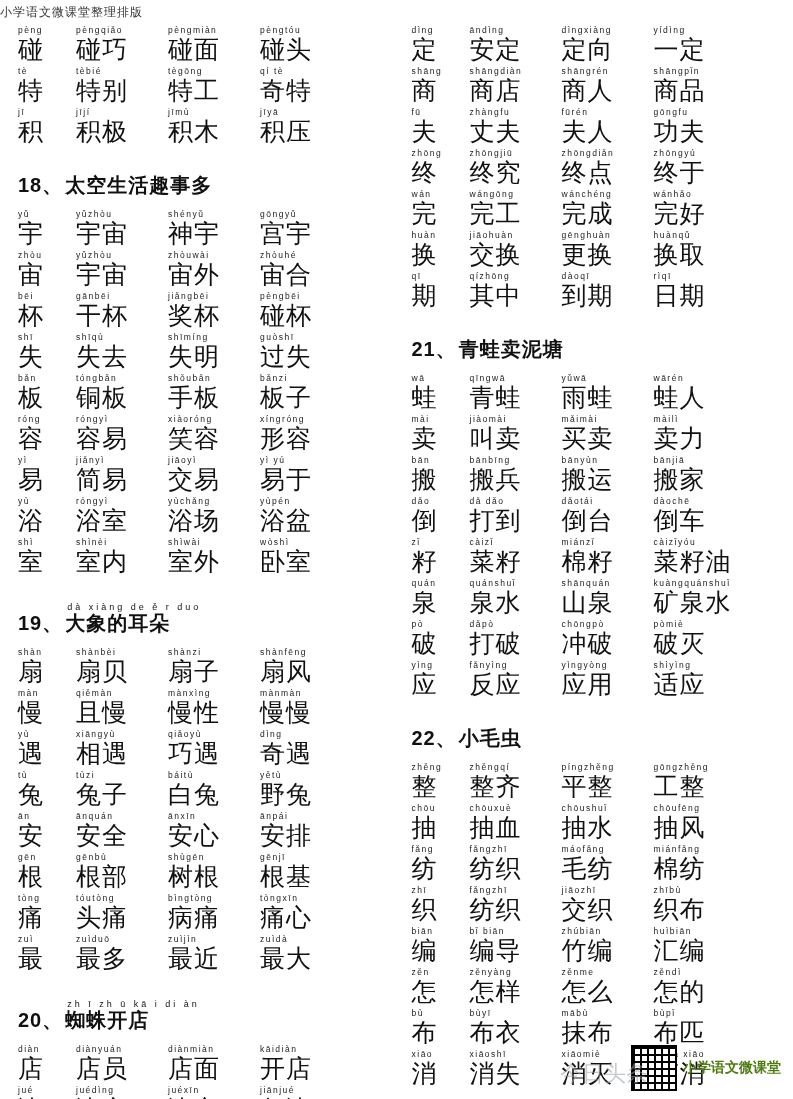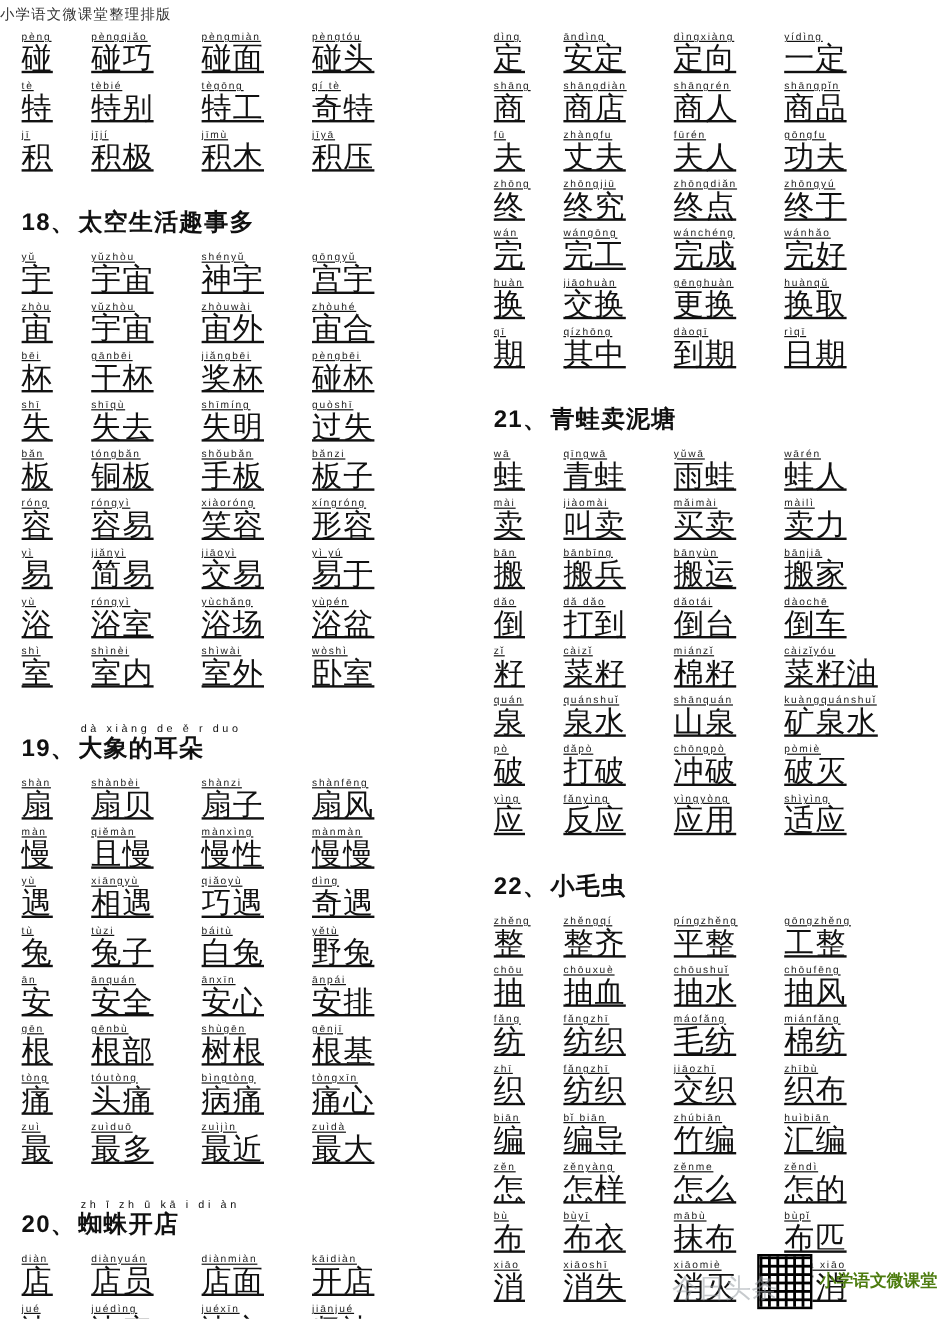--- a/index.html
+++ b/index.html
@@ -46,21 +46,20 @@
     letter-spacing:3px;
     font-family:"Liberation Sans", sans-serif;
     margin-bottom:-2px;
     padding-left:2px;
   }
 
   .row{
     display:flex;
     align-items:flex-start;
     margin-bottom:2px;
-    text-decoration:underline;
   }
   .cell{
     display:flex;
     flex-direction:column;
     align-items:flex-start;
     justify-content:flex-end;
     min-width:0;
   }
   .cell.c0{width:58px;}
   .cell.c1{width:92px;}

